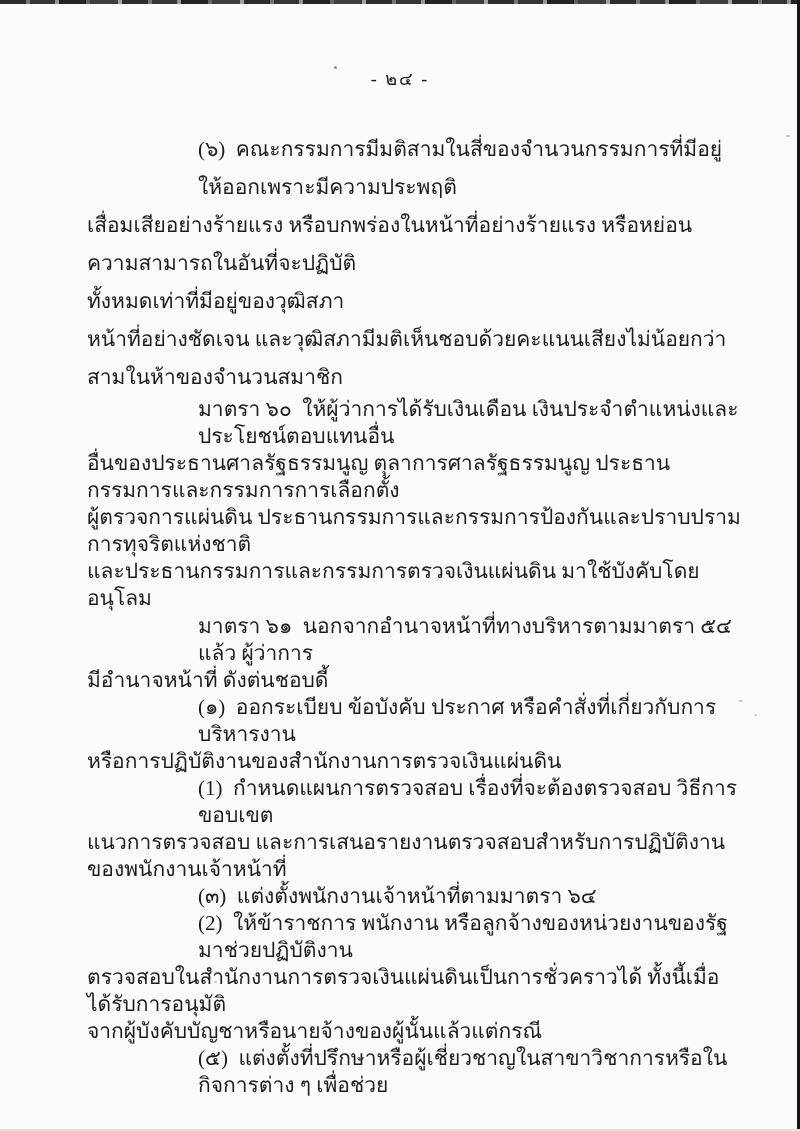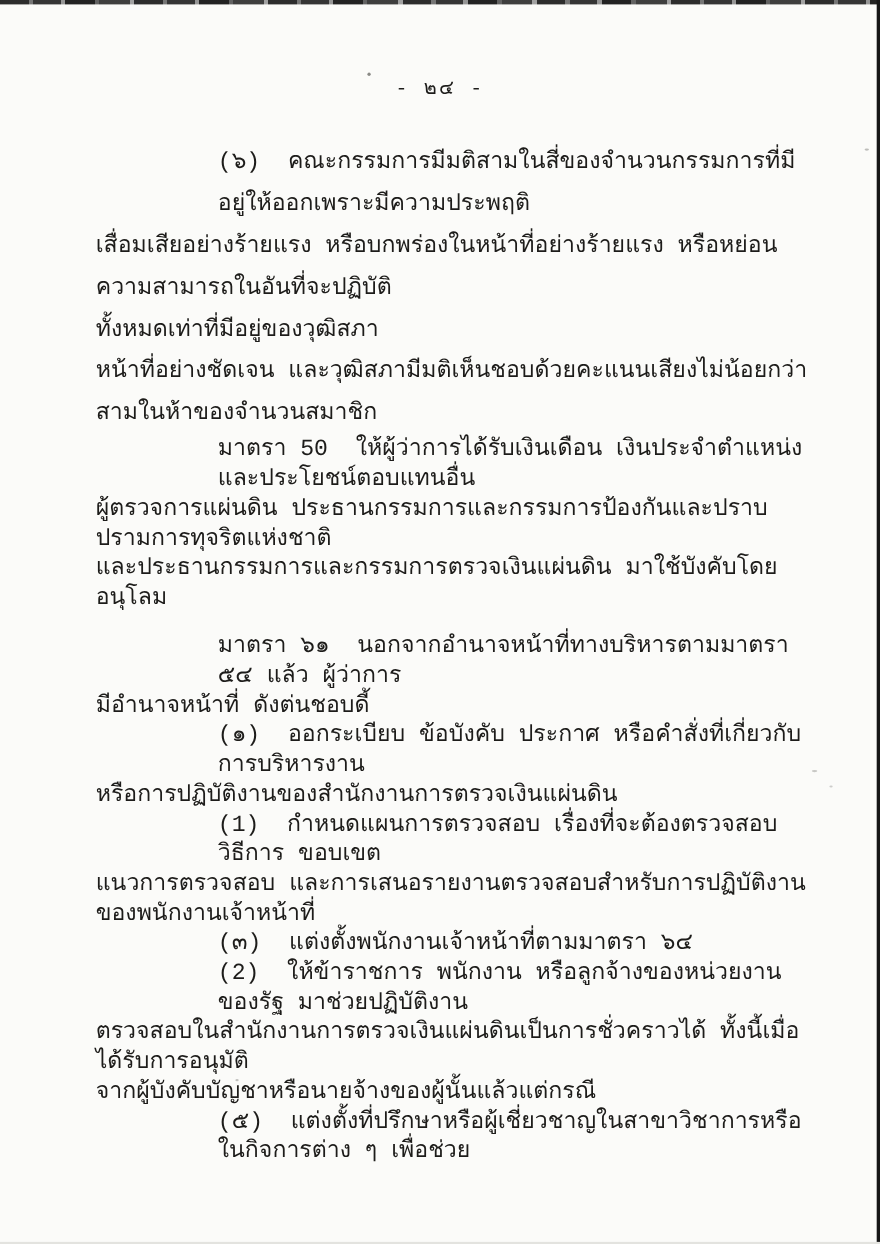--- a/index.html
+++ b/index.html
@@ -7,21 +7,21 @@
     margin: 0;
     padding: 0;
     background: #fbfbf9;
   }
   .page {
     position: relative;
     width: 800px;
     height: 1131px;
     background: #fbfbf9;
     overflow: hidden;
-    font-family: Liberation Mono, monospace;
+    font-family: Liberation Serif, serif;
     color: #1d1c1a;
   }
   
   .top-band {
     position: absolute;
     top: 0; left: 0; right: 0;
     height: 4px;
     background: repeating-linear-gradient(90deg,
       #1b1b1b 0 26px, #6a6a6a 26px 30px,
       #242424 30px 55px, #8d8d8d 55px 59px,
@@ -66,21 +66,21 @@
     top: 130px;
     width: 655px;
   }
   .line {
     white-space: pre-wrap;
     font-size: 21px;
   }
   .in { padding-left: 111px; }
   .block-a .line { line-height: 38px; }
   .block-b .line, .block-c .line, .block-d .line { line-height: 27px; }
-  .block-c { margin-top: 17px; }
+  .block-c { margin-top: 1px; }
 </style>
 </head>
 <body>
 
 <div class="page">
 
   <div class="top-band"></div>
   <div class="right-line"></div>
   <div class="bottom-line"></div>
   <div class="speck s1"></div>
@@ -94,21 +94,22 @@
   <div class="doc-body">
 
     <div class="block block-a">
       <div class="line in">(๖)  คณะกรรมการมีมติสามในสี่ของจำนวนกรรมการที่มีอยู่ให้ออกเพราะมีความประพฤติ</div>
       <div class="line">เสื่อมเสียอย่างร้ายแรง หรือบกพร่องในหน้าที่อย่างร้ายแรง หรือหย่อนความสามารถในอันที่จะปฏิบัติ</div>
       <div class="line">ทั้งหมดเท่าที่มีอยู่ของวุฒิสภา</div>
       <div class="line">หน้าที่อย่างชัดเจน และวุฒิสภามีมติเห็นชอบด้วยคะแนนเสียงไม่น้อยกว่าสามในห้าของจำนวนสมาชิก</div>
     </div>
 
     <div class="block block-b">
-      <div class="line in">มาตรา 50  ให้ผู้ว่าการได้รับเงินเดือน เงินประจำตำแหน่งและประโยชน์ตอบแทนอื่น</div>
+      <div class="line in">มาตรา ๖๐  ให้ผู้ว่าการได้รับเงินเดือน เงินประจำตำแหน่งและประโยชน์ตอบแทนอื่น</div>
+      <div class="line">อื่นของประธานศาลรัฐธรรมนูญ ตุลาการศาลรัฐธรรมนูญ ประธานกรรมการและกรรมการการเลือกตั้ง</div>
       <div class="line">ผู้ตรวจการแผ่นดิน ประธานกรรมการและกรรมการป้องกันและปราบปรามการทุจริตแห่งชาติ</div>
       <div class="line">และประธานกรรมการและกรรมการตรวจเงินแผ่นดิน มาใช้บังคับโดยอนุโลม</div>
     </div>
 
     <div class="block block-c">
       <div class="line in">มาตรา ๖๑  นอกจากอำนาจหน้าที่ทางบริหารตามมาตรา ๕๔ แล้ว ผู้ว่าการ</div>
       <div class="line">มีอำนาจหน้าที่ ดังต่นชอบดี้</div>
     </div>
 
     <div class="block block-d">

